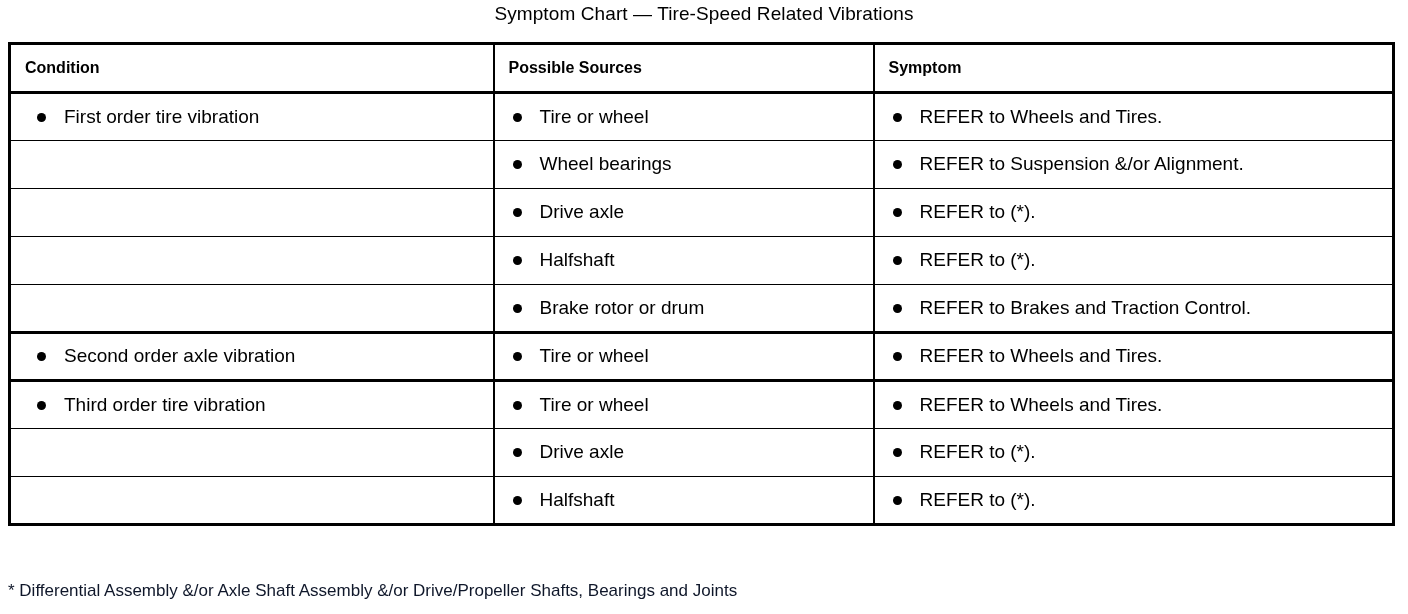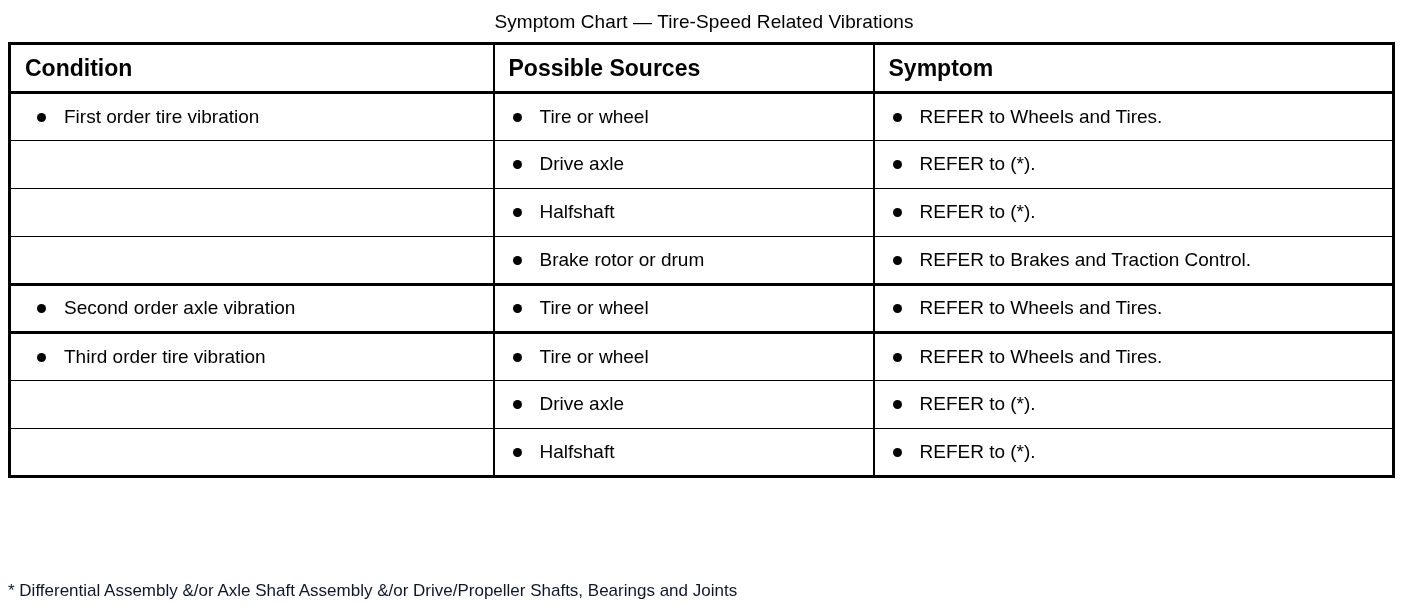--- a/index.html
+++ b/index.html
@@ -21,21 +21,21 @@
     width: 1408px;
     height: 614px;
     box-sizing: border-box;
   }
 
   .chart-title {
     text-align: center;
     font-size: 19px;
     font-weight: 400;
     line-height: 1;
-    padding-top: 12px;
+    padding-top: 4px;
     letter-spacing: 0.1px;
     color: #000;
   }
 
   .table-wrap {
     position: absolute;
     left: 8px;
     top: 42px;
     width: 1384px;
   }
@@ -61,21 +61,21 @@
     vertical-align: middle;
     height: 48px;
     box-sizing: border-box;
   }
 
   table.symptom thead th {
     border-bottom: 3px solid #000;
     border-top: 0;
     height: 49px;
     text-align: left;
-    font-size: 23px;
+    font-size: 16px;
     font-weight: 700;
     padding-left: 14px;
   }
 
   
   table.symptom tr.group-end > td {
     border-bottom: 3px solid #000;
   }
   table.symptom tr.group-start > td {
     border-top: 0;
@@ -165,20 +165,37 @@
               </div>
             </td>
           </tr>
           <tr>
             <td class="col-condition">
               <div class="cell empty"></div>
             </td>
             <td class="col-sources">
               <div class="cell">
                 <span class="bullet"></span>
+                <span class="label">Wheel bearings</span>
+              </div>
+            </td>
+            <td class="col-action">
+              <div class="cell">
+                <span class="bullet"></span>
+                <span class="label">REFER to Suspension &amp;/or Alignment.</span>
+              </div>
+            </td>
+          </tr>
+          <tr>
+            <td class="col-condition">
+              <div class="cell empty"></div>
+            </td>
+            <td class="col-sources">
+              <div class="cell">
+                <span class="bullet"></span>
                 <span class="label">Drive axle</span>
               </div>
             </td>
             <td class="col-action">
               <div class="cell">
                 <span class="bullet"></span>
                 <span class="label">REFER to (*).</span>
               </div>
             </td>
           </tr>

